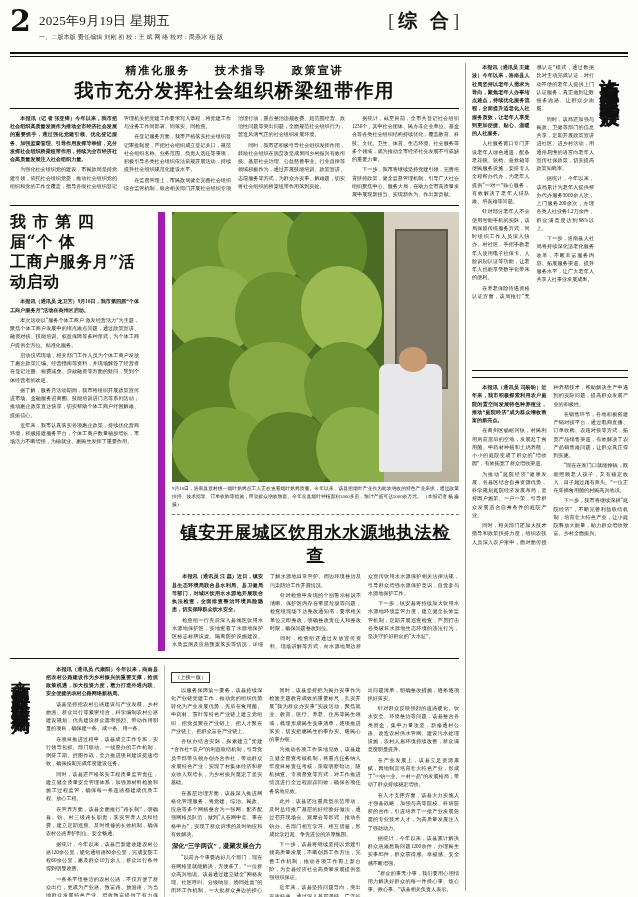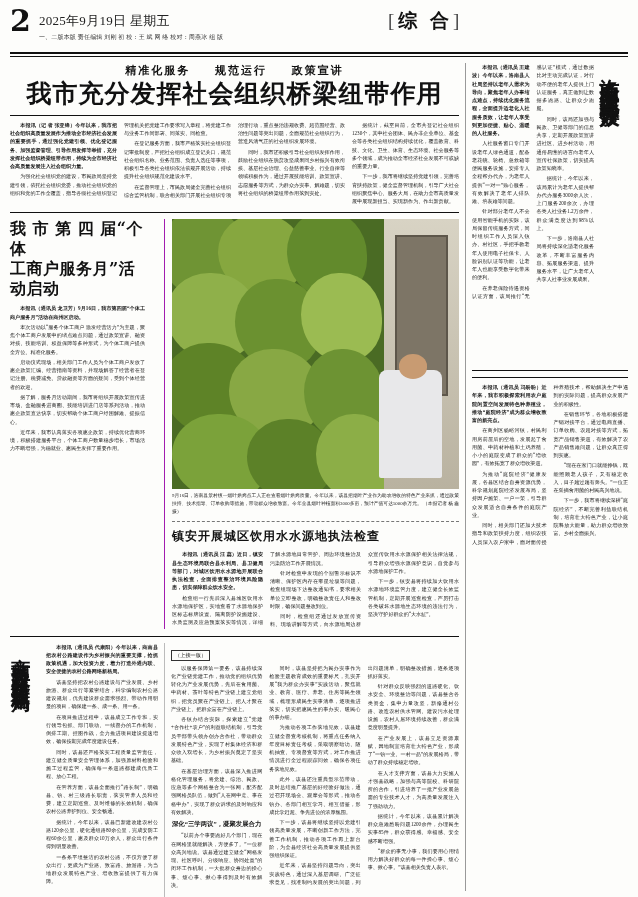--- a/index.html
+++ b/index.html
@@ -27,49 +27,49 @@
   .rule{border-top:2px solid #111;border-bottom:1px solid #111;height:2px;margin:2px 0 6px 0;}
 
   
   .body-wrap{display:flex;height:828px;}
   .col-main{width:455px;padding-right:6px;box-sizing:border-box;}
   .col-right{width:163px;border-left:1px solid #999;padding-left:6px;box-sizing:border-box;}
 
   
   .lead-kicker{text-align:center;font-size:11px;font-weight:bold;letter-spacing:2px;margin-bottom:2px;}
   .lead-kicker span{margin:0 10px;}
-  .lead-head{text-align:center;font-size:25px;font-weight:bold;letter-spacing:1px;line-height:1.15;margin:2px 0 6px 0;font-family:"DejaVu Serif",serif;}
+  .lead-head{text-align:center;font-size:19px;font-weight:bold;letter-spacing:1px;line-height:1.15;margin:2px 0 6px 0;font-family:"DejaVu Serif",serif;}
   .hr-thin{border-top:1px solid #111;margin:4px 0 5px 0;}
 
   .cols4{column-count:4;column-gap:7px;column-rule:0;font-size:5.1px;line-height:1.62;text-align:justify;color:#1a1a1a;}
   .cols3{column-count:3;column-gap:7px;font-size:5.1px;line-height:1.62;text-align:justify;color:#1a1a1a;}
   .cols2{column-count:2;column-gap:7px;font-size:5.1px;line-height:1.62;text-align:justify;color:#1a1a1a;}
   .col1{font-size:5.1px;line-height:1.62;text-align:justify;color:#1a1a1a;}
   .byline{font-weight:bold;}
   p.para{margin:0 0 2px 0;text-indent:2em;}
 
   .sep{border-top:1px solid #111;margin:7px 0 6px 0;}
   .sep-d{border-top:1px dashed #777;margin:6px 0;}
 
   
   .mid-row{display:flex;}
-  .mid-left{width:155px;padding-right:19px;box-sizing:border-box;border-right:1px solid #a21caf;}
+  .mid-left{width:155px;padding-right:19px;box-sizing:border-box;border-right:7px solid #a21caf;}
   .mid-right{flex:1;padding-left:7px;box-sizing:border-box;}
   .h2-title{font-size:16px;font-weight:bold;line-height:1.25;letter-spacing:.5px;font-family:"DejaVu Serif",serif;margin:0 0 5px 0;}
 
   
   .photo{position:relative;width:100%;height:270px;overflow:hidden;background:#4a6b24;}
   .photo .lf{position:absolute;border-radius:48% 52% 45% 55%;}
   .photo .wall{position:absolute;right:0;top:0;width:26%;height:100%;background:linear-gradient(180deg,#d8d3c4,#b9b2a0);}
   .photo .door{position:absolute;right:4%;top:6%;width:17%;height:58%;background:#7d7566;border:2px solid #5d564a;}
   .photo .person{position:absolute;right:6%;bottom:4%;width:22%;height:40%;background:#e8e8ea;border-radius:8px 8px 2px 2px;}
   .photo .head{position:absolute;right:11%;bottom:41%;width:10%;height:9%;background:#c89b72;border-radius:50%;}
   .photo-cap{font-size:4.8px;line-height:1.6;text-align:justify;margin-top:3px;color:#222;}
 
-  .center-head{text-align:left;font-size:12px;font-weight:bold;letter-spacing:1px;margin:6px 0 5px 0;font-family:"DejaVu Serif",serif;}
+  .center-head{text-align:center;font-size:17px;font-weight:bold;letter-spacing:1px;margin:6px 0 5px 0;font-family:"DejaVu Serif",serif;text-decoration:underline;}
 
   .box-label{display:inline-block;border:1px solid #333;font-size:5.2px;padding:1px 3px;margin:3px 0;}
   .sub-h{font-size:6.4px;font-weight:bold;margin:3px 0 2px 0;text-align:center;}
 
   
   .vtitle{
     writing-mode:vertical-rl;text-orientation:upright;
     font-size:19px;font-weight:bold;letter-spacing:3px;line-height:1.15;
     font-family:"DejaVu Serif",serif;
     height:100%;
@@ -103,21 +103,21 @@
   </div>
   <div class="rule"></div>
 
   <div class="body-wrap">
 
     <div class="col-main">
 
       <div>
         <div class="lead-kicker">
           <span>精准化服务</span>
-          <span>规范运行</span>
+          <span>技术指导</span>
           <span>政策宣讲</span>
         </div>
         <div class="lead-head">我市充分发挥社会组织桥梁纽带作用</div>
         <div class="hr-thin"></div>
         <div class="cols4">
           <p class="para byline">本报讯（记 者  张亚锋）今年以来，我市把社会组织高质量发展作为推动全市经济社会发展的重要抓手，通过强化党建引领、优化登记服务、加强监督管理、引导作用发挥等举措，充分发挥社会组织桥梁纽带作用，持续为全市经济社会高质量发展注入社会组织力量。</p>
           <p class="para">为强化社会组织党的建设，市民政局坚持党建引领，依托社会组织党委，推动社会组织党的组织和党的工作全覆盖，指导各级社会组织登记管理机关把党建工作要求写入章程，将党建工作与业务工作同部署、同落实、同检查。</p>
           <p class="para">在登记服务方面，我市严格落实社会组织登记审批制度，严把社会组织成立登记关口，规范社会组织名称、业务范围、负责人选任等事项，积极引导各类社会组织依法依规开展活动，持续提升社会组织规范化建设水平。</p>
           <p class="para">在监督管理上，市民政局健全完善社会组织综合监管机制，联合相关部门开展社会组织专项治理行动，重点整治违规收费、超范围经营、政治性问题等突出问题，全面规范社会组织行为，营造风清气正的社会组织发展环境。</p>
           <p class="para">同时，我市还积极引导社会组织发挥作用，鼓励社会组织在脱贫攻坚成果同乡村振兴有效衔接、基层社会治理、公益慈善事业、行业自律等领域积极作为，通过开展技能培训、政策宣讲、志愿服务等方式，为群众办实事、解难题，切实将社会组织的桥梁纽带作用落到实处。</p>

